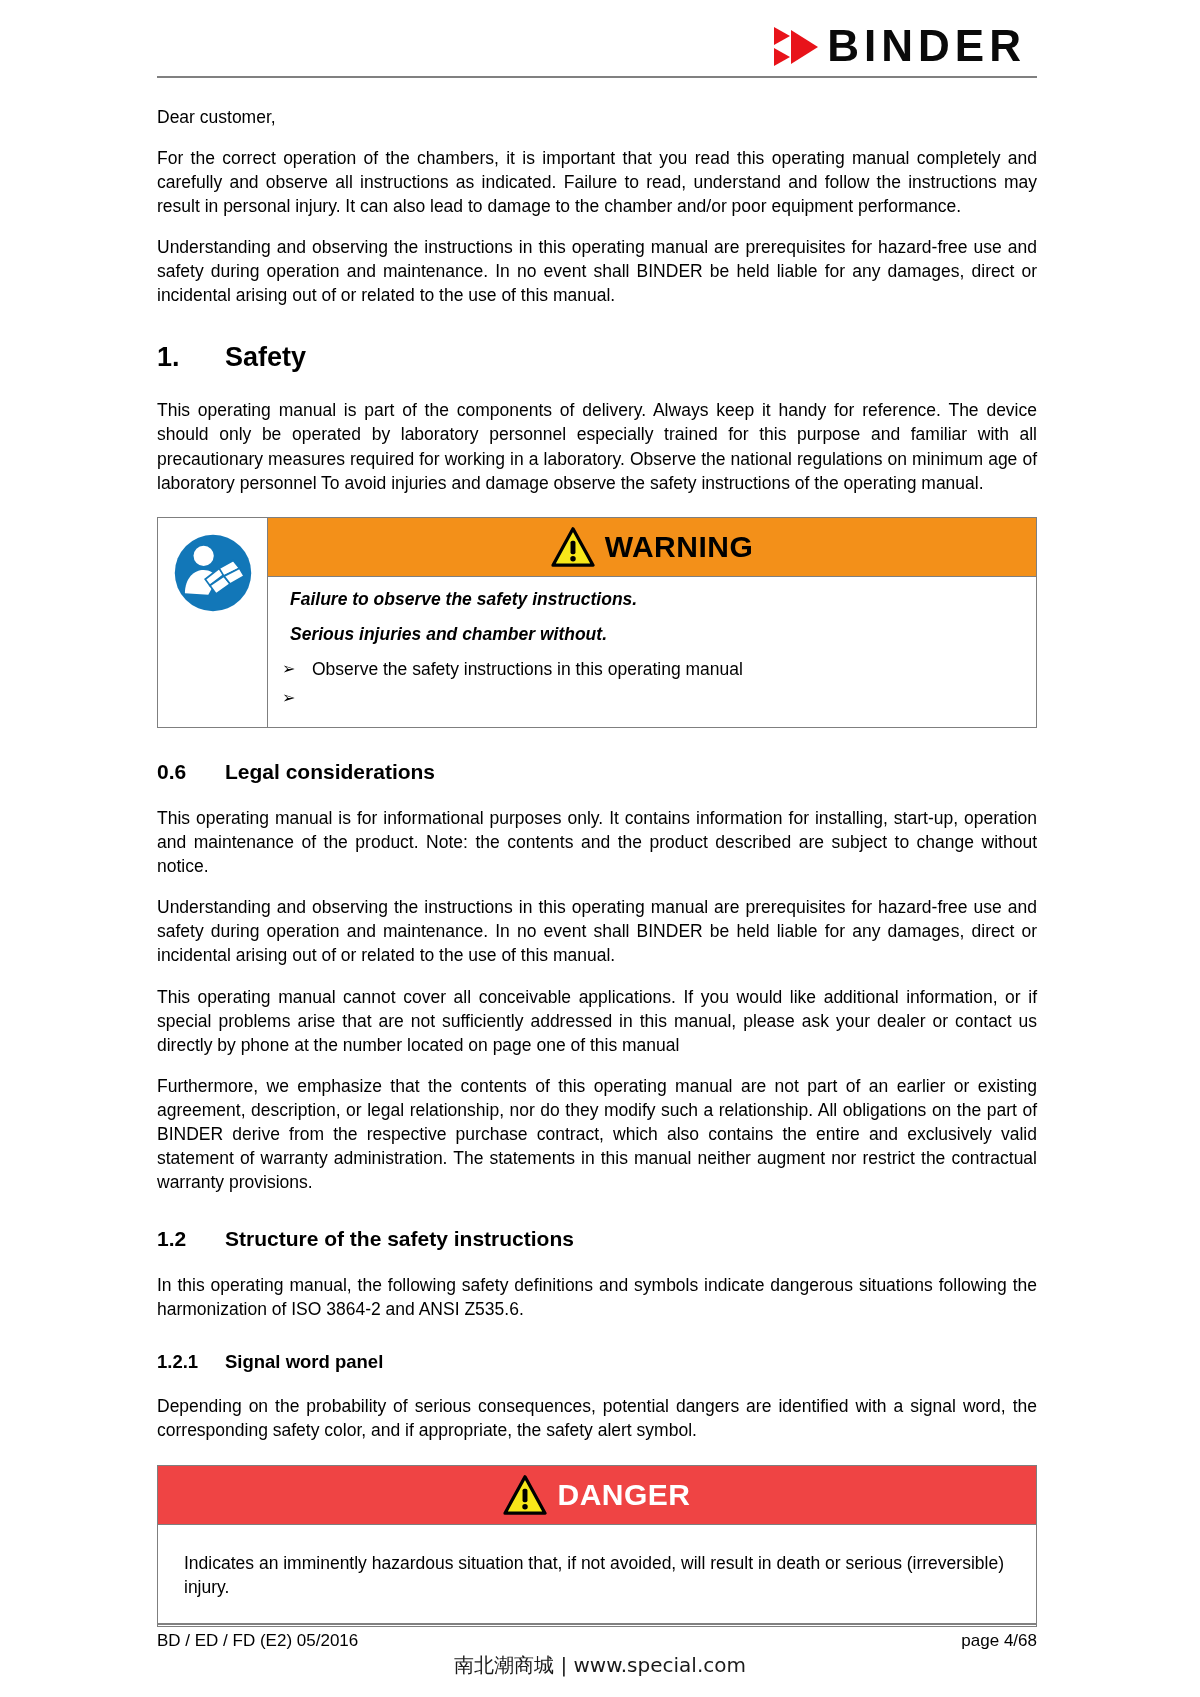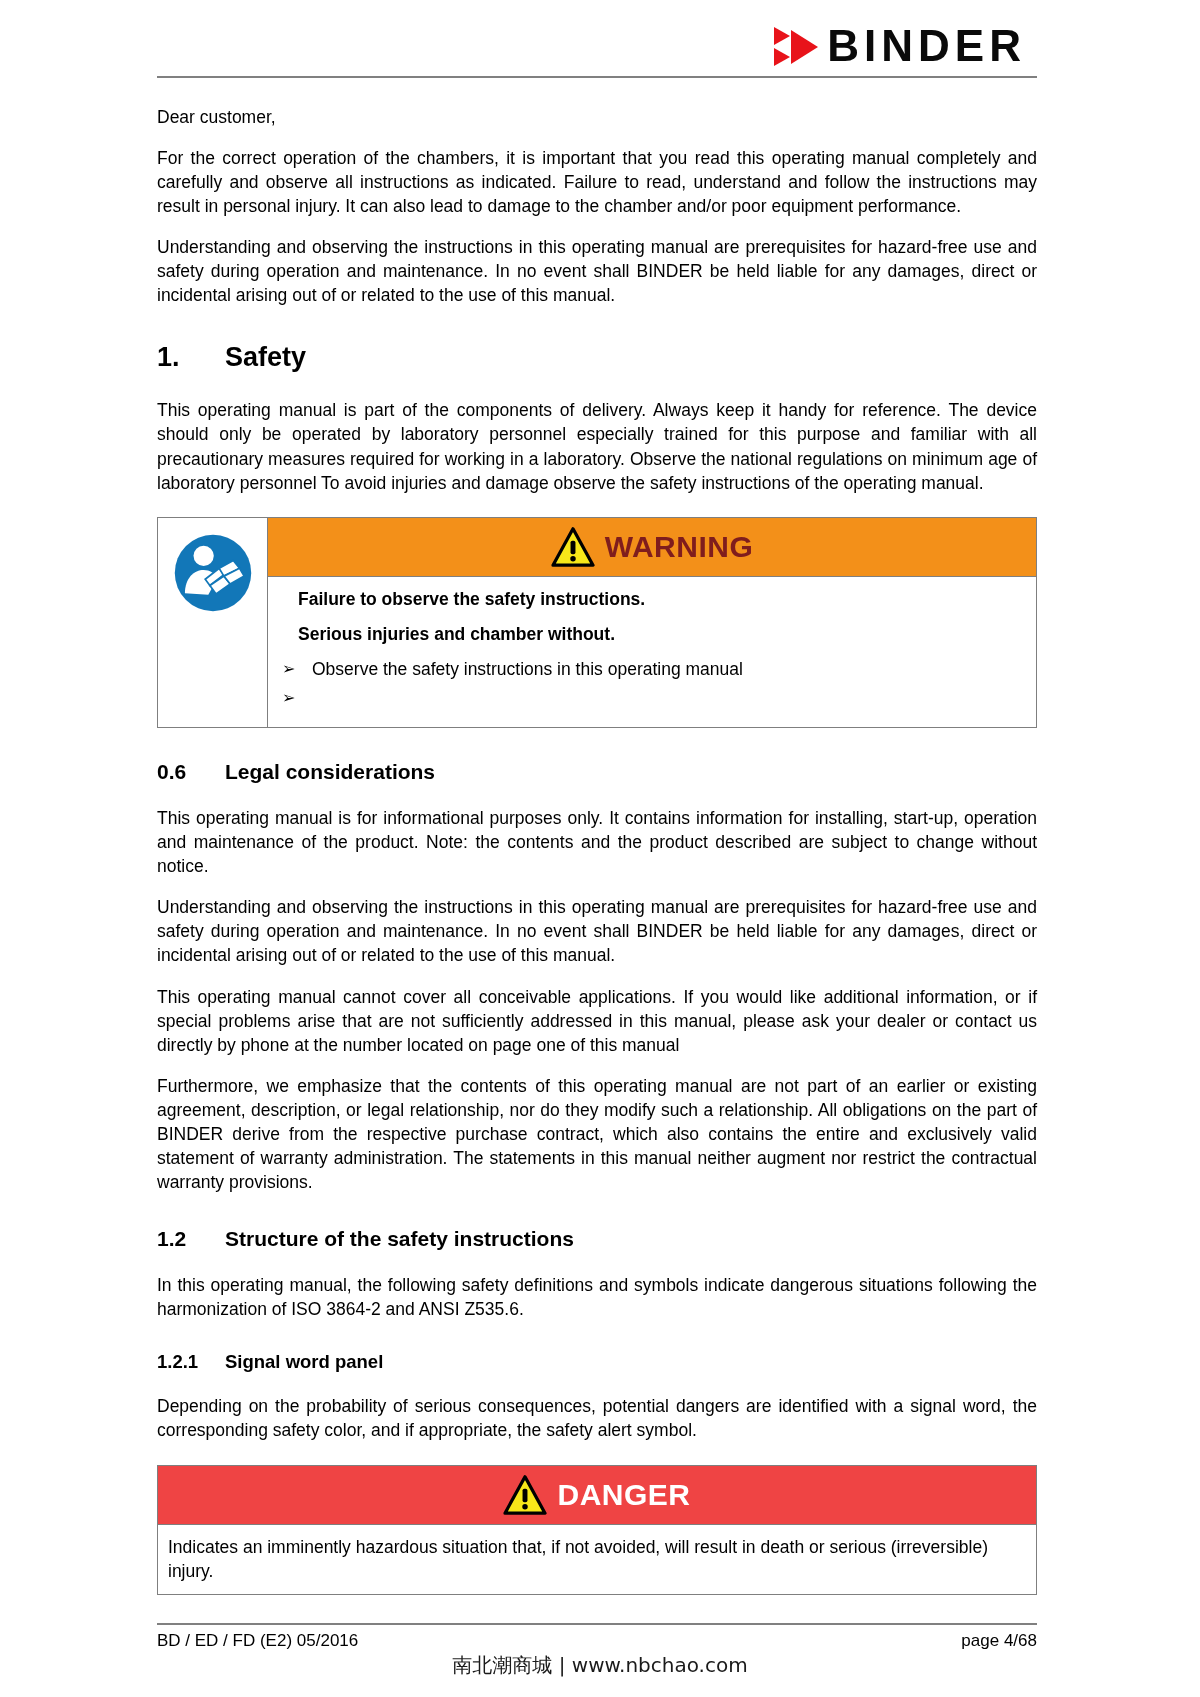--- a/index.html
+++ b/index.html
@@ -167,34 +167,35 @@
   }
   .signal-bar.warning { background: #f39019; }
   .signal-bar.danger  { background: #ef4444; }
 
   .signal-word {
     font-size: 30px;
     font-weight: bold;
     letter-spacing: 0.5px;
     line-height: 1;
   }
-  .signal-word.on-orange { color: #7f1d1d; }
+  .signal-word.on-orange { color: #000000; }
   .signal-word.on-red    { color: #ffffff; }
 
   .alert-tri { width: 44px; height: 40px; display:block; }
 
   .box-text {
     border-top: 1px solid #7f7f7f;
     padding: 11px 14px 13px 14px;
   }
   .box-text .strong-line {
     font-size: 17.5px;
     font-weight: bold;
-    margin: 0 0 12px 16px;
+    margin: 0 0 12px 8px;
     line-height: 1.3;
+    font-style: italic;
   }
   .box-text ul {
     list-style: none;
     margin: 0;
     padding: 0;
   }
   .box-text li {
     font-size: 17.5px;
     line-height: 1.45;
     display: flex;
@@ -202,21 +203,21 @@
     margin-bottom: 3px;
   }
   .box-text li .arrow {
     flex: 0 0 16px;
     font-size: 16px;
     line-height: 1.55;
   }
   .box-text .plain {
     font-size: 17.5px;
     line-height: 1.38;
-    margin: 0;
+    margin: 16px;
   }
 
   
   .danger-box {
     border: 1px solid #7f7f7f;
     width: 880px;
     margin: 22px 0 0 0;
   }
   .danger-box .box-text { padding: 10px 10px 11px 10px; }
 
@@ -355,15 +356,15 @@
       </div>
     </div>
 
   </div>
 
   <div class="footer-rule"></div>
   <div class="footer">
     <span>BD / ED / FD (E2) 05/2016</span>
     <span>page 4/68</span>
   </div>
-  <div class="watermark">南北潮商城 | www.nbchao.com</div>
+  <div class="watermark">南北潮商城 | www.special.com</div>
 
 </div>
 
 </body></html>

